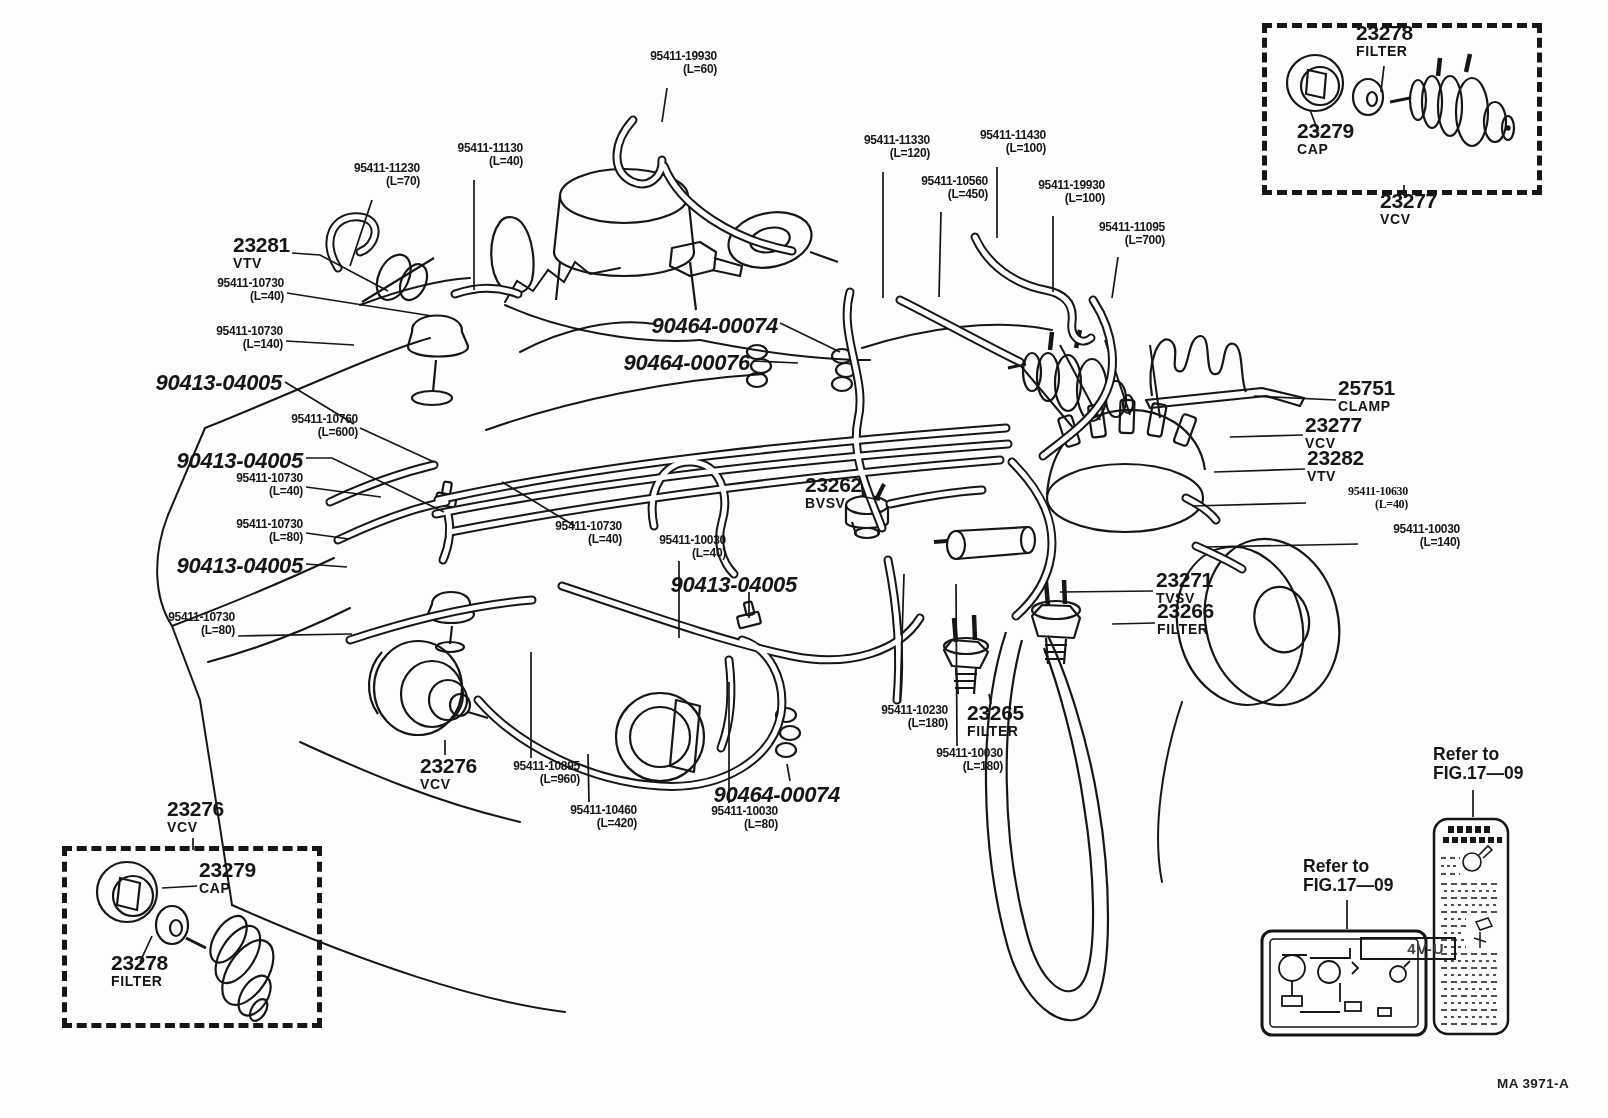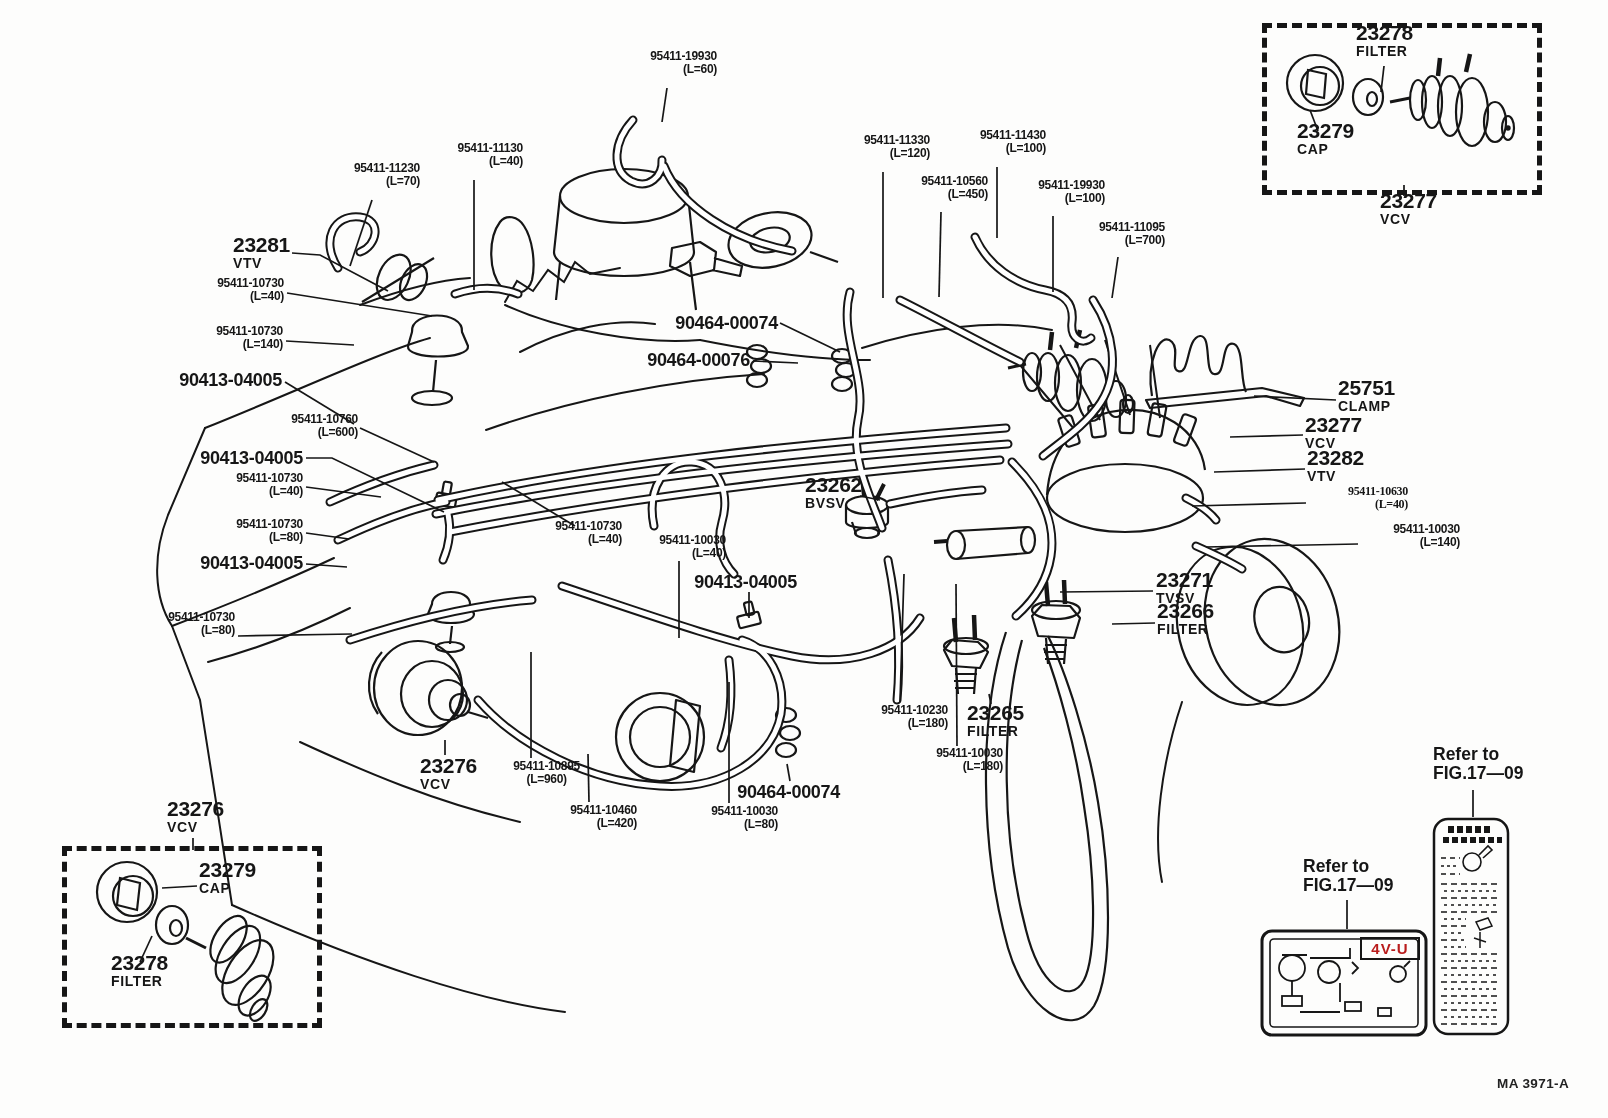--- a/index.html
+++ b/index.html
@@ -2,28 +2,28 @@
 <html><head>
 <meta charset="utf-8">
 <style>
   html,body{margin:0;padding:0;background:#fff;}
   #stage{position:relative;width:1608px;height:1118px;background:#fdfdfc;overflow:hidden;
          font-family:"Liberation Sans",sans-serif;}
   svg{position:absolute;left:0;top:0;}
   .lbl{position:absolute;font-weight:bold;color:#161616;line-height:1.06;white-space:nowrap;letter-spacing:-0.3px;}
   .lbl.r{text-align:right;}
   .k-hose{font-size:12px;}
-  .k-plain{font-size:18px;}
+  .k-plain{font-size:22px;font-style:italic;}
   .k-part .l1{font-size:21px;display:block;}
   .k-part .l2{font-size:14px;display:block;letter-spacing:0.6px;}
   .k-hose .l1,.k-hose .l2,.k-refer .l1,.k-refer .l2{display:block;}
   .k-refer{font-size:17.5px;letter-spacing:0;}
   .inset-box{position:absolute;border:5px dashed #161616;}
   .badge{position:absolute;left:1360px;top:937px;width:56px;height:19px;border:2.5px solid #161616;
-         font-size:15px;font-weight:bold;color:#b91c1c;text-align:center;line-height:19px;letter-spacing:1px;}
+         font-size:15px;font-weight:bold;color:#404040;text-align:center;line-height:19px;letter-spacing:1px;padding-left:36px;}
   .figcode{position:absolute;left:1497px;top:1076px;font-size:13.5px;font-weight:600;color:#222;letter-spacing:0.4px;}
   .ln{stroke:#161616;fill:none;}
 </style>
 </head>
 <body>
 
 <div id="stage">
 
 <svg width="1608" height="1118" viewBox="0 0 1608 1118">
 
@@ -471,21 +471,21 @@
         <span class="l2">(L=140)</span>
       </div>
       <div class="lbl k-hose r" style="top: 704px; right: 660px;">
         <span class="l1">95411-10230</span>
         <span class="l2">(L=180)</span>
       </div>
       <div class="lbl k-hose r" style="top: 747px; right: 605px;">
         <span class="l1">95411-10030</span>
         <span class="l2">(L=180)</span>
       </div>
-      <div class="lbl k-hose r" style="top: 760px; right: 1028px; text-align: center;">
+      <div class="lbl k-hose r" style="top: 760px; right: 1028px;">
         <span class="l1">95411-10895</span>
         <span class="l2">(L=960)</span>
       </div>
       <div class="lbl k-hose r" style="top: 804px; right: 971px;">
         <span class="l1">95411-10460</span>
         <span class="l2">(L=420)</span>
       </div>
       <div class="lbl k-hose r" style="top: 805px; right: 830px;">
         <span class="l1">95411-10030</span>
         <span class="l2">(L=80)</span>

